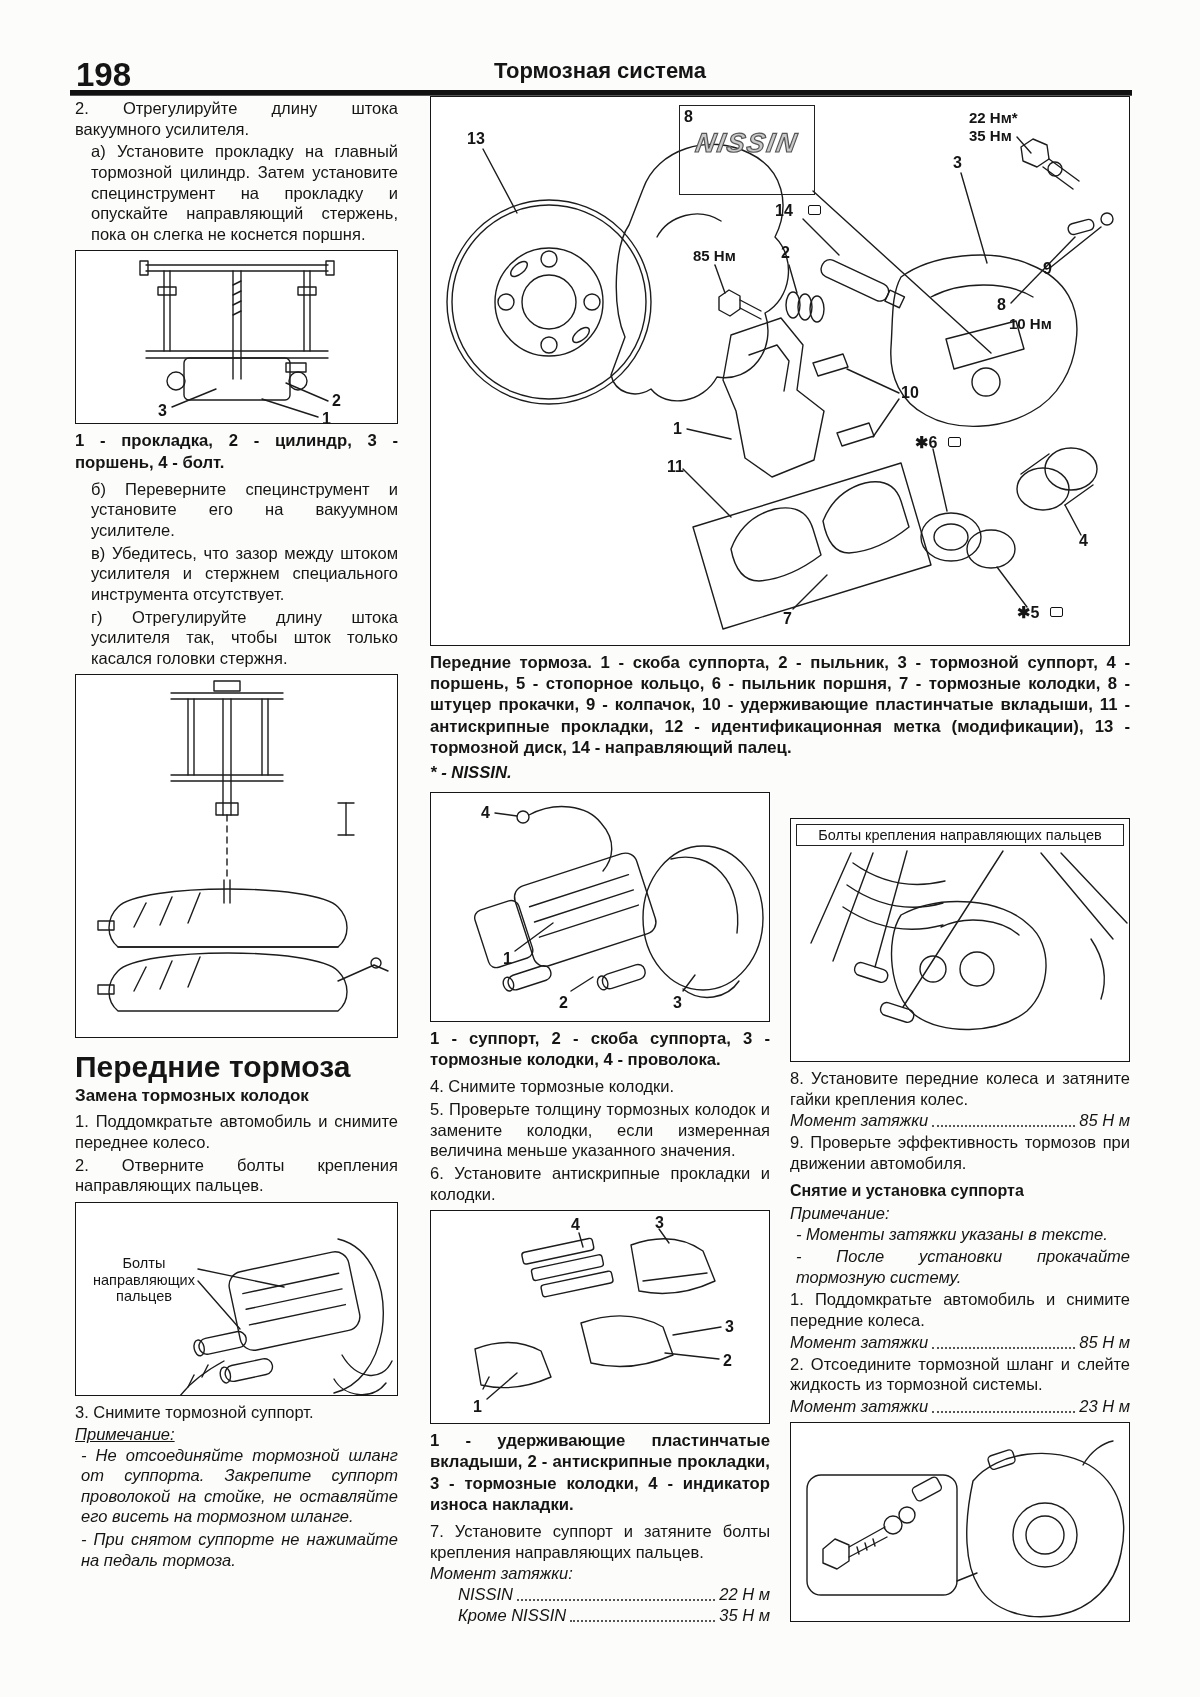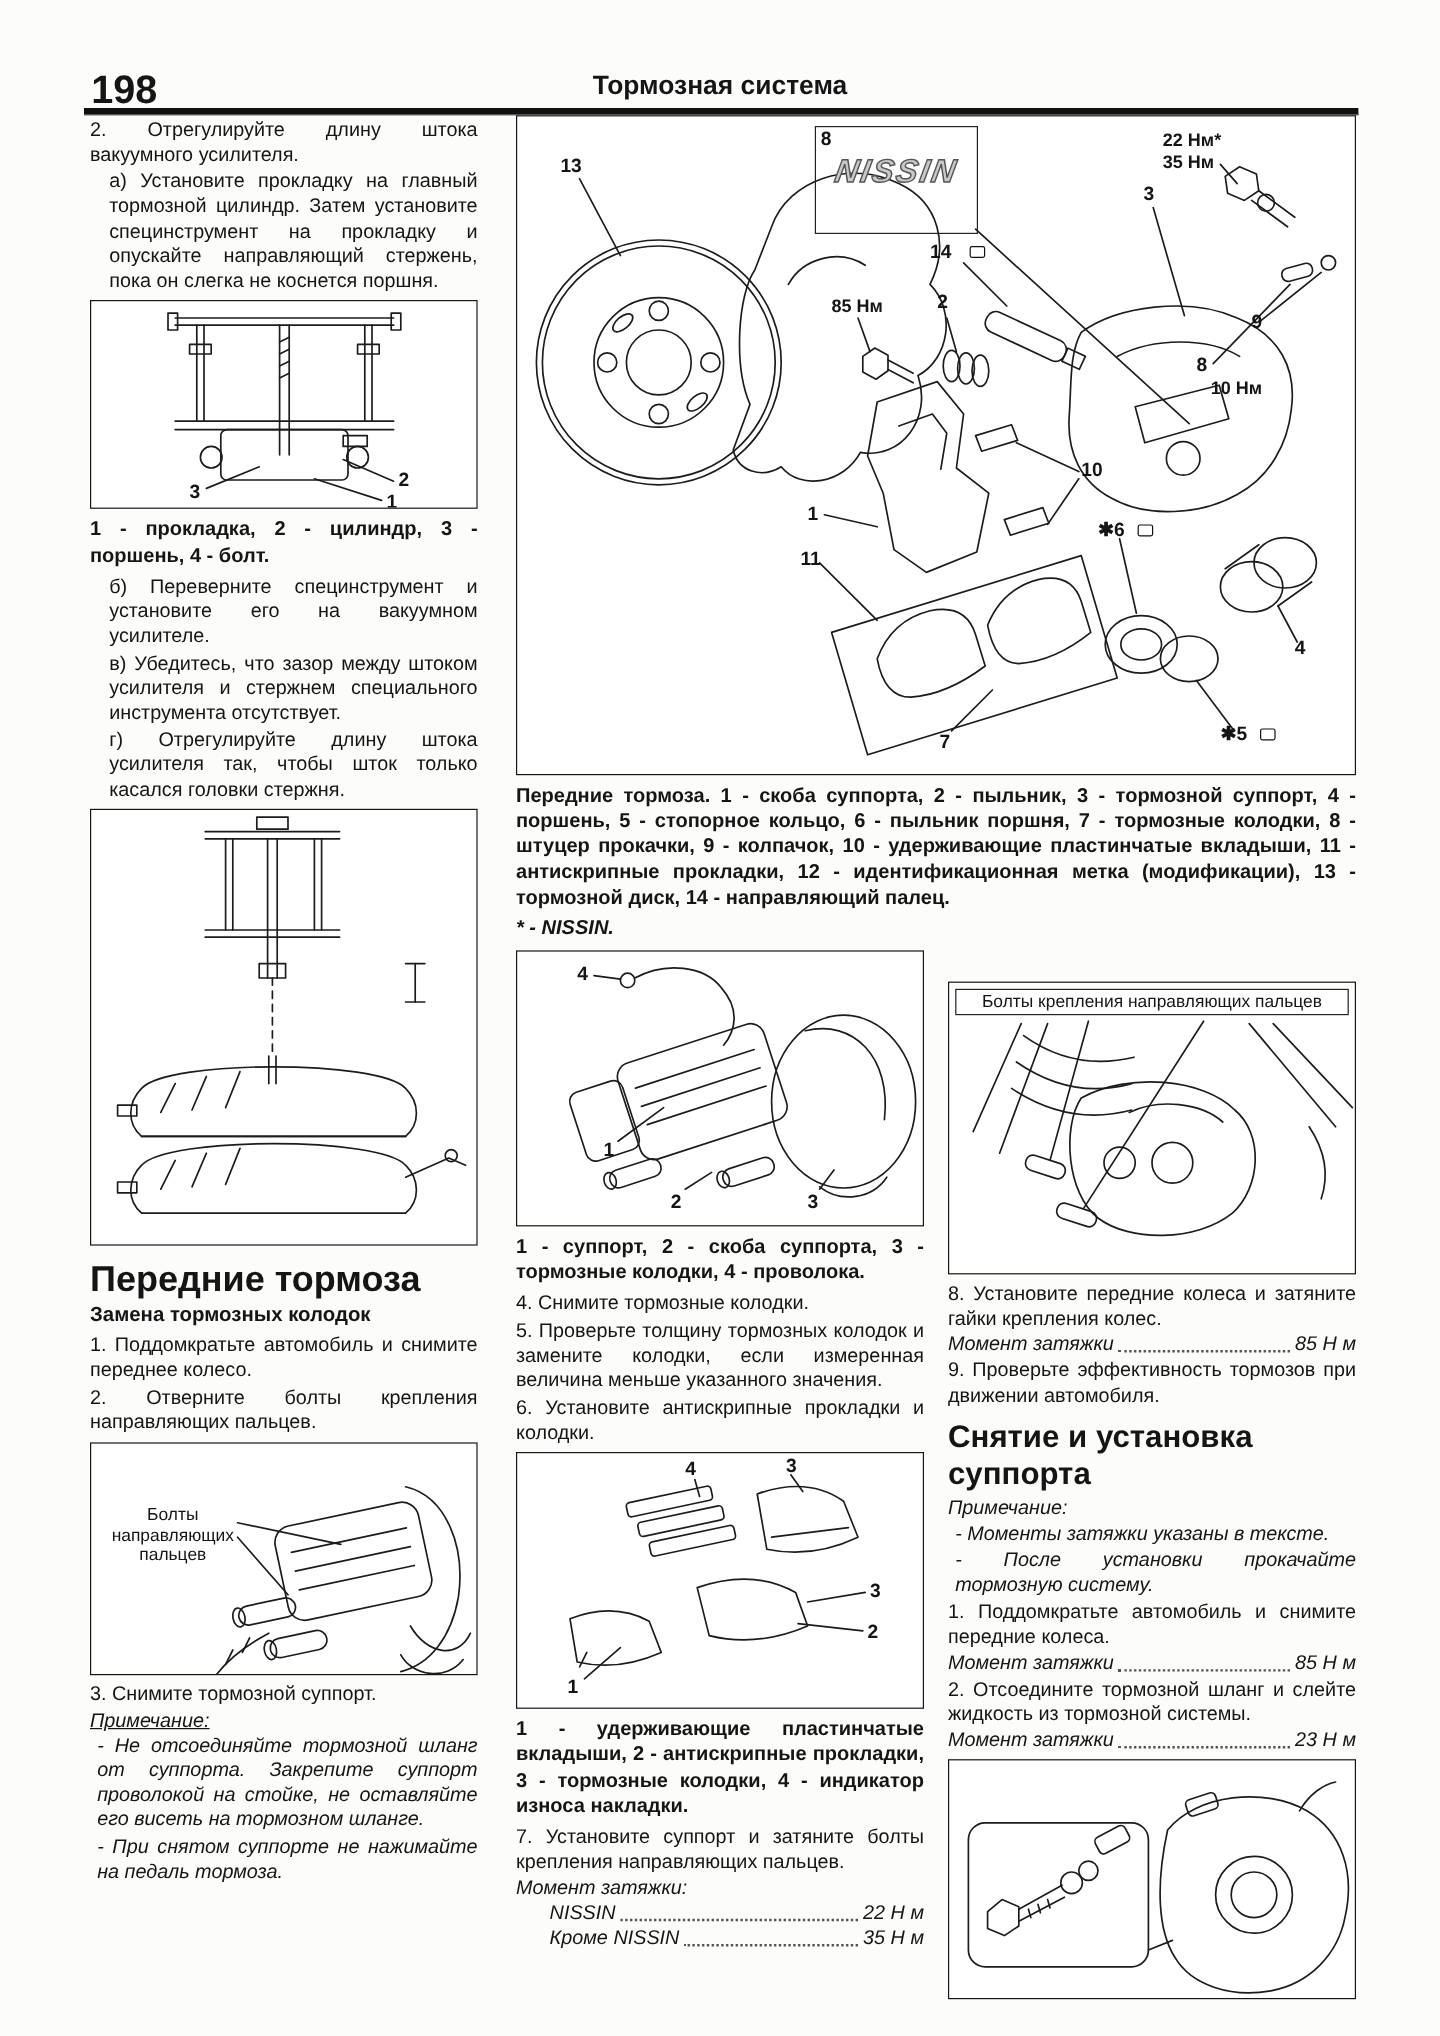--- a/index.html
+++ b/index.html
@@ -18,21 +18,21 @@
   
   .p{font-size:16.5px;line-height:1.25;text-align:justify;margin:0 0 2px 0;}
   .sub{padding-left:16px;}
   .it{font-style:italic;}
   .note-p{font-style:italic;padding-left:6px;}
   .note-title{font-style:italic;text-decoration:underline;font-size:16.5px;margin:1px 0;}
   .note-title-plain{font-style:italic;font-size:16.5px;margin:1px 0;}
   .cap{font-weight:bold;font-size:16.7px;line-height:1.27;text-align:justify;margin:4px 0 6px 0;}
   .h1{font-size:30px;font-weight:bold;margin:12px 0 2px 0;}
   .h2{font-size:17px;font-weight:bold;margin:2px 0 5px 0;}
-  .h3{font-size:26px;font-weight:bold;margin:8px 0 4px 0;}
+  .h3{font-size:16px;font-weight:bold;margin:8px 0 4px 0;}
   .torq{display:flex;align-items:flex-end;font-style:italic;font-size:16.5px;margin:2px 0;}
   .torq .lead{flex:1;border-bottom:2px dotted #555;margin:0 4px 3px 4px;}
   .torq-ind{padding-left:28px;}
   
   .figbox{position:relative;border:1.7px solid #161616;background:#fff;margin:6px 0;overflow:hidden;}
   .figbox svg{position:absolute;left:0;top:0;}
   .fl{position:absolute;font-weight:bold;font-size:16px;line-height:1;}
   .fl-torq{position:absolute;font-weight:bold;font-size:15px;line-height:1.15;white-space:nowrap;}
   .fig-text{position:absolute;font-size:14.5px;line-height:1.15;text-align:center;}
   .grease{display:inline-block;width:11px;height:8px;border:1.6px solid #111;border-radius:2px;vertical-align:middle;margin-left:3px;}

